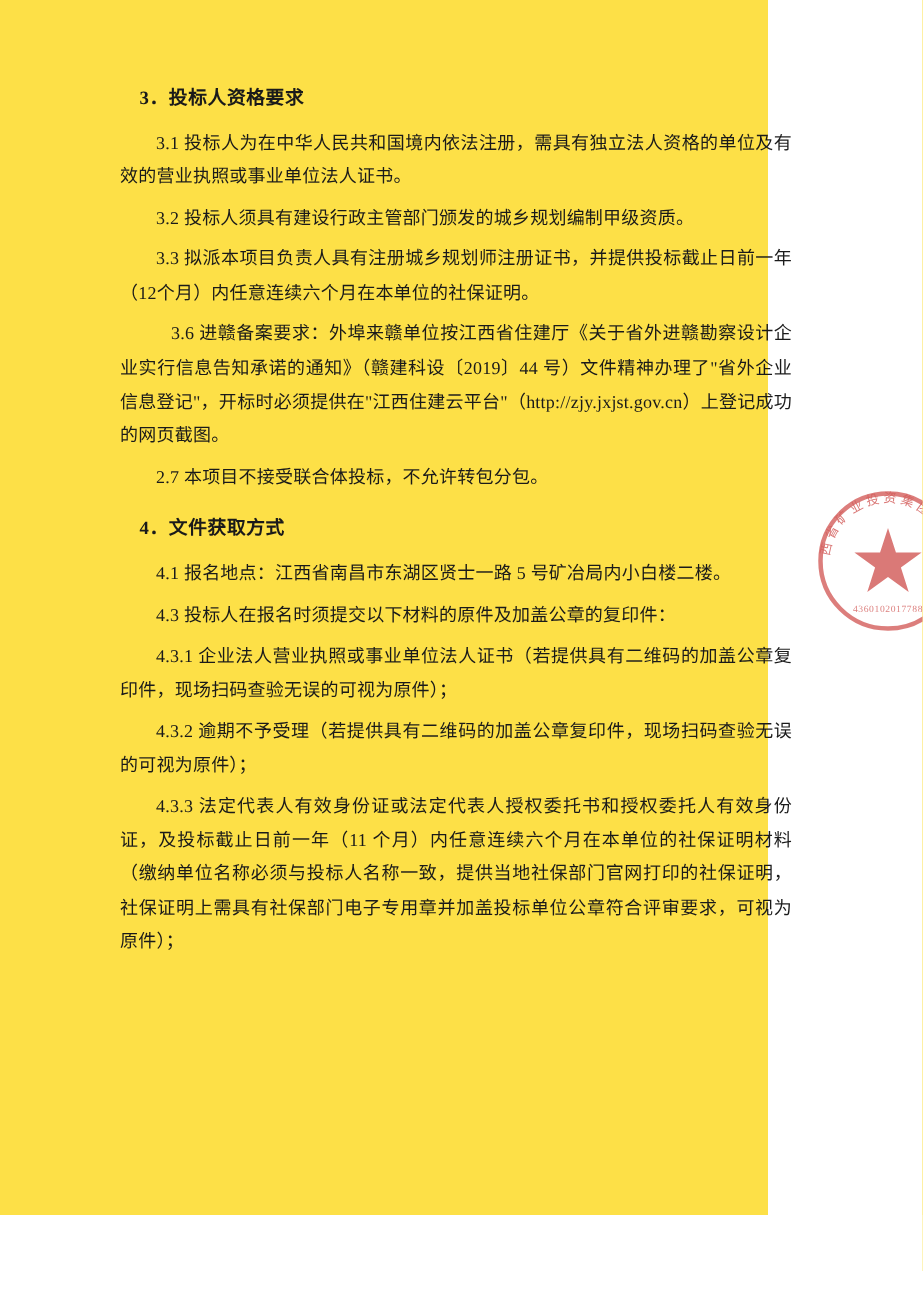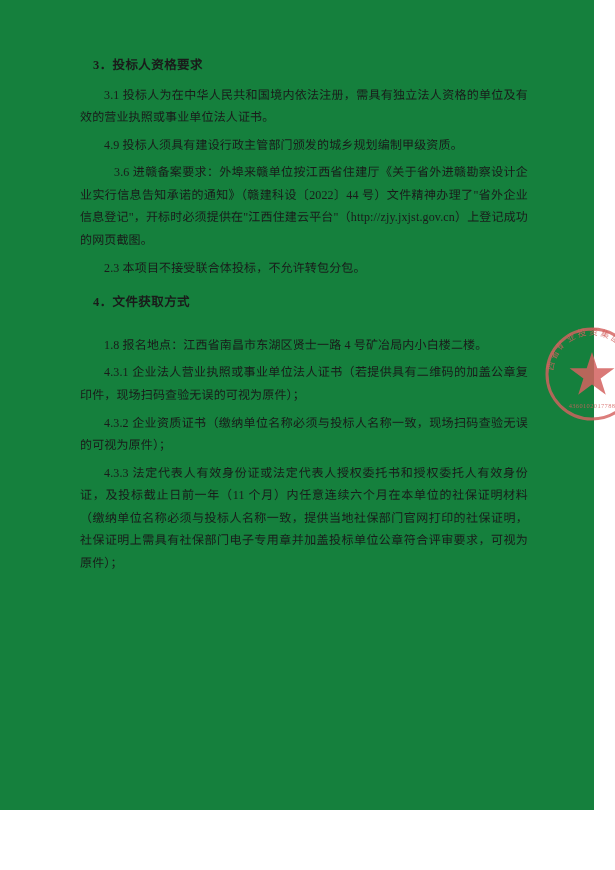--- a/index.html
+++ b/index.html
@@ -11,41 +11,41 @@
     height: 870px;
     background: #ffffff;
     font-family: "Liberation Serif", "DejaVu Serif", serif;
     color: #1a1a1a;
     position: relative;
     overflow: hidden;
   }
   .page {
     position: absolute;
     top: 0; left: 0;
-    width: 594px;
+    width: 512px;
     height: 870px;
-    background: #15803d;
+    background: #fde047;
   }
   .content {
     position: absolute;
     top: 56px;
     left: 80px;
     width: 460px;
   }
   .heading {
     font-size: 12.5px;
     font-weight: bold;
     line-height: 1.5;
     margin: 0 0 9px 0;
     letter-spacing: 0.4px;
     text-indent: 13px;
   }
   .heading.second {
     margin-top: 14px;
-    margin-bottom: 22px;
+    margin-bottom: 9px;
   }
   p.para {
     font-size: 12px;
     line-height: 1.88;
     margin: 0 12px 5px 0;
     text-align: justify;
     text-justify: inter-ideograph;
     text-indent: 24px;
     letter-spacing: 0.15px;
   }
@@ -74,28 +74,30 @@
 </style>
 </head>
 <body>
 
 <div class="page">
 
   <div class="content">
 
     <h3 class="heading">3．投标人资格要求</h3>
     <p class="para">3.1 投标人为在中华人民共和国境内依法注册，需具有独立法人资格的单位及有效的营业执照或事业单位法人证书。</p>
-    <p class="para">4.9 投标人须具有建设行政主管部门颁发的城乡规划编制甲级资质。</p>
-    <p class="para indent-extra">3.6 进赣备案要求：外埠来赣单位按江西省住建厅《关于省外进赣勘察设计企业实行信息告知承诺的通知》（赣建科设〔2022〕44 号）文件精神办理了"省外企业信息登记"，开标时必须提供在"江西住建云平台"（http://zjy.jxjst.gov.cn）上登记成功的网页截图。</p>
-    <p class="para">2.3 本项目不接受联合体投标，不允许转包分包。</p>
+    <p class="para">3.2 投标人须具有建设行政主管部门颁发的城乡规划编制甲级资质。</p>
+    <p class="para">3.3 拟派本项目负责人具有注册城乡规划师注册证书，并提供投标截止日前一年（12个月）内任意连续六个月在本单位的社保证明。</p>
+    <p class="para indent-extra">3.6 进赣备案要求：外埠来赣单位按江西省住建厅《关于省外进赣勘察设计企业实行信息告知承诺的通知》（赣建科设〔2019〕44 号）文件精神办理了"省外企业信息登记"，开标时必须提供在"江西住建云平台"（http://zjy.jxjst.gov.cn）上登记成功的网页截图。</p>
+    <p class="para">2.7 本项目不接受联合体投标，不允许转包分包。</p>
 
     <h3 class="heading second">4．文件获取方式</h3>
-    <p class="para">1.8 报名地点：江西省南昌市东湖区贤士一路 4 号矿冶局内小白楼二楼。</p>
+    <p class="para">4.1 报名地点：江西省南昌市东湖区贤士一路 5 号矿冶局内小白楼二楼。</p>
+    <p class="para">4.3 投标人在报名时须提交以下材料的原件及加盖公章的复印件：</p>
     <p class="para">4.3.1 企业法人营业执照或事业单位法人证书（若提供具有二维码的加盖公章复印件，现场扫码查验无误的可视为原件）；</p>
-    <p class="para">4.3.2 企业资质证书（缴纳单位名称必须与投标人名称一致，现场扫码查验无误的可视为原件）；</p>
+    <p class="para">4.3.2 逾期不予受理（若提供具有二维码的加盖公章复印件，现场扫码查验无误的可视为原件）；</p>
     <p class="para">4.3.3 法定代表人有效身份证或法定代表人授权委托书和授权委托人有效身份证，及投标截止日前一年（11 个月）内任意连续六个月在本单位的社保证明材料（缴纳单位名称必须与投标人名称一致，提供当地社保部门官网打印的社保证明，社保证明上需具有社保部门电子专用章并加盖投标单位公章符合评审要求，可视为原件）；</p>
 
   </div>
 
   <div class="stamp">
     <svg width="104" height="104" viewBox="0 0 104 104" xmlns="http://www.w3.org/2000/svg">
       <defs>
         <path id="sealArc" d="M 52,52 m -39,0 a 39,39 0 1,1 78,0 a 39,39 0 1,1 -78,0"></path>
       </defs>
       <circle cx="52" cy="52" r="45" fill="none" stroke="#d4615f" stroke-width="3" opacity="0.82"></circle>

